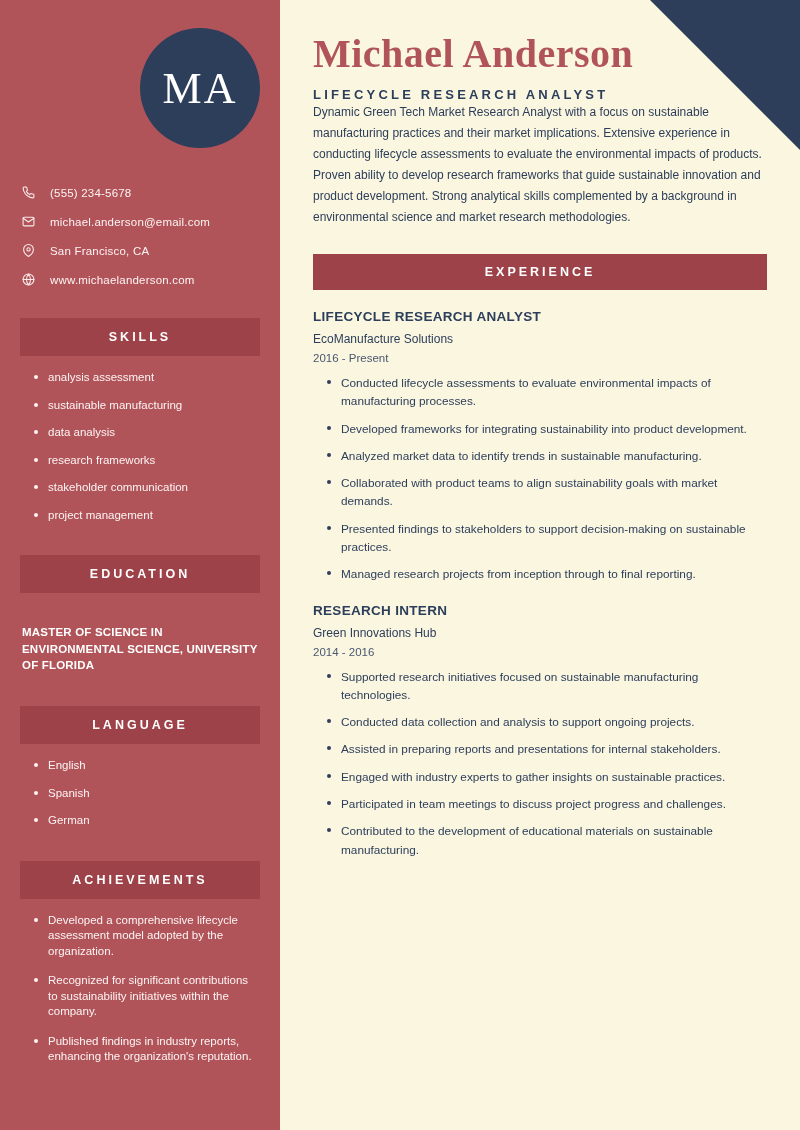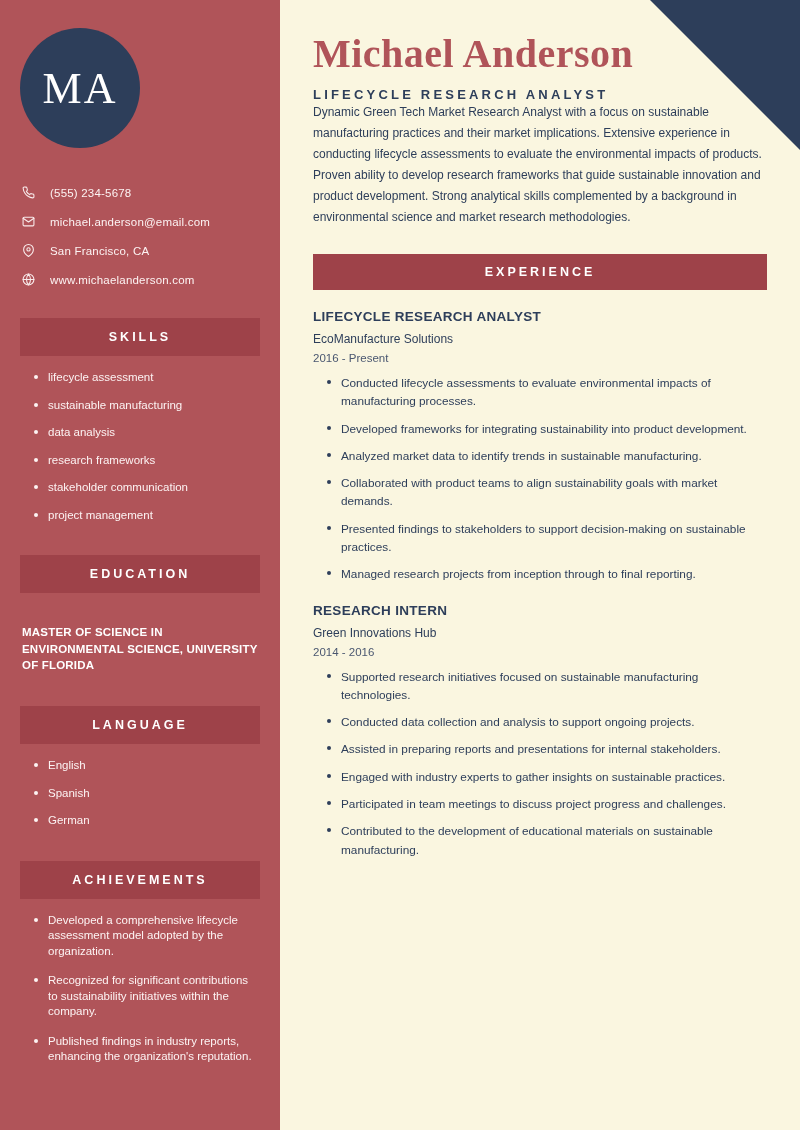--- a/index.html
+++ b/index.html
@@ -22,21 +22,21 @@
   .sidebar {
     width: 280px;
     background: #b05459;
     color: #ffffff;
     padding: 0 20px;
     position: relative;
     flex: 0 0 280px;
   }
   .avatar-wrap {
     display: flex;
-    justify-content: flex-start;
+    justify-content: flex-end;
     padding-top: 28px;
   }
   .avatar {
     width: 120px;
     height: 120px;
     border-radius: 50%;
     background: #2d3e5a;
     color: #ffffff;
     display: flex;
     align-items: center;
@@ -253,21 +253,21 @@
               <path d="M2 12h20"></path>
               <path d="M12 2a15.3 15.3 0 0 1 0 20 15.3 15.3 0 0 1 0-20z"></path>
             </svg>
         </span>
         <span class="txt">www.michaelanderson.com</span>
       </div>
     </div>
 
     <div class="section-band">SKILLS</div>
     <ul class="side-list">
-      <li>lifecycle assessment</li>
+      <li>analysis assessment</li>
       <li>sustainable manufacturing</li>
       <li>data analysis</li>
       <li>research frameworks</li>
       <li>stakeholder communication</li>
       <li>project management</li>
     </ul>
 
     <div class="section-band">EDUCATION</div>
     <div class="edu-block">MASTER OF SCIENCE IN ENVIRONMENTAL SCIENCE, UNIVERSITY OF FLORIDA</div>
 

